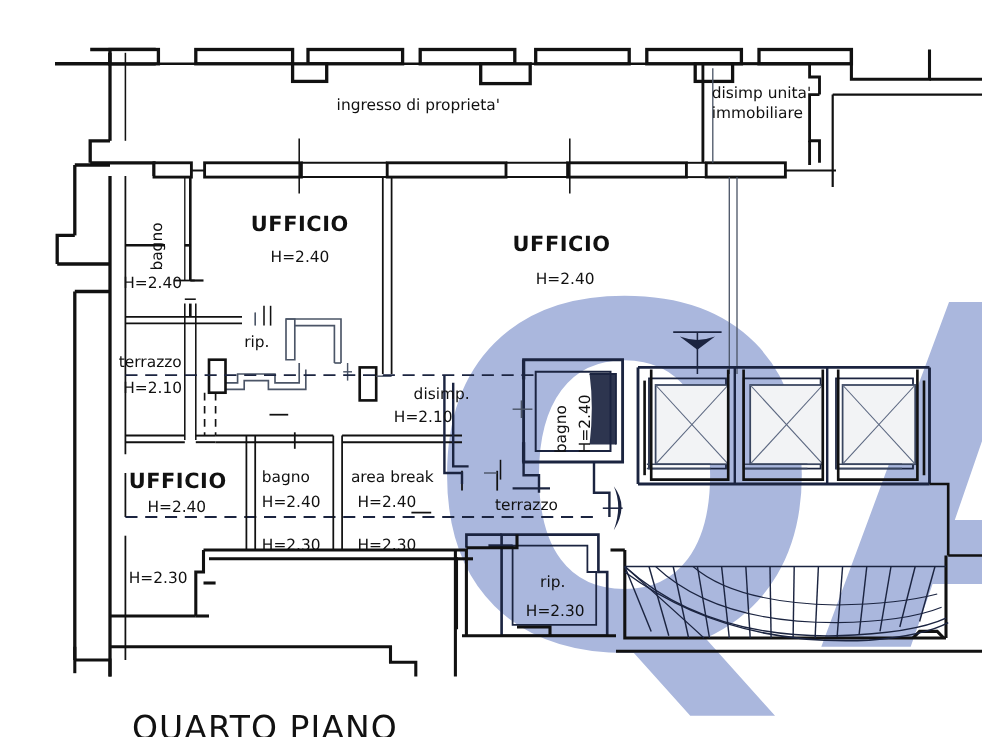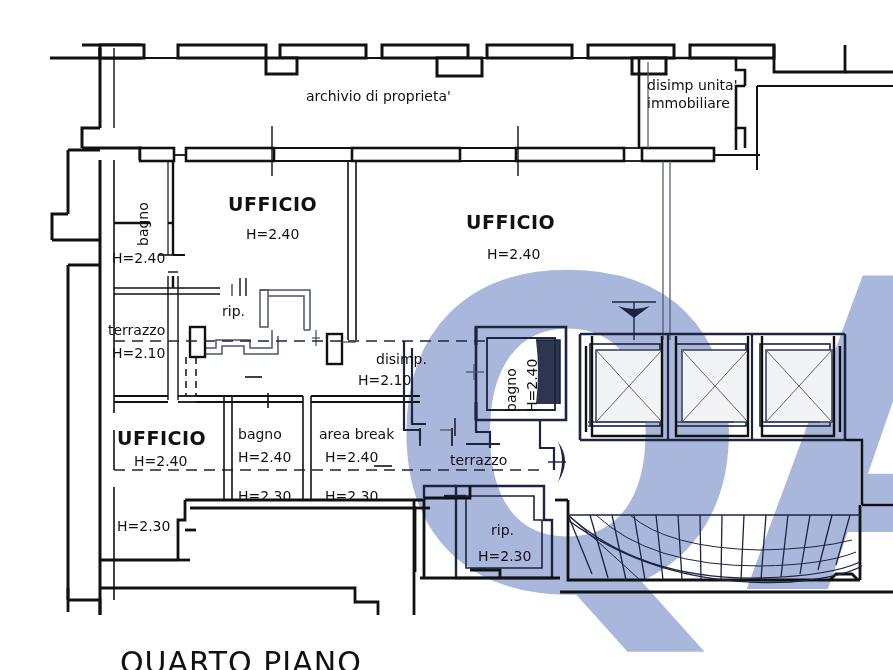--- a/index.html
+++ b/index.html
@@ -359,21 +359,21 @@
       <path d="M 845 440 L 862 440 L 862 505"></path>
     </g>
 
     <g stroke="#111111" stroke-width="1.4">
       <line x1="240" y1="278" x2="240" y2="296"></line>
       <line x1="246" y1="278" x2="246" y2="296"></line>
       <line x1="455" y1="418" x2="455" y2="436"></line>
     </g>
   </svg>
 
-  <div class="lbl lbl-small" style="left:306px;top:88px;">archivio di proprieta'</div>
+  <div class="lbl lbl-small" style="left:306px;top:88px;">ingresso di proprieta'</div>
 
   <div class="lbl lbl-small" style="left:647px;top:77px;">disimp unita'</div>
   <div class="lbl lbl-small" style="left:647px;top:95px;">immobiliare</div>
 
   <div class="lbl lbl-small rot-90" style="left:135px;top:246px;">bagno</div>
   <div class="lbl lbl-h" style="left:112px;top:250px;">H=2.40</div>
 
   <div class="lbl lbl-room" style="left:228px;top:193px;">UFFICIO</div>
   <div class="lbl lbl-h" style="left:246px;top:226px;">H=2.40</div>
 

